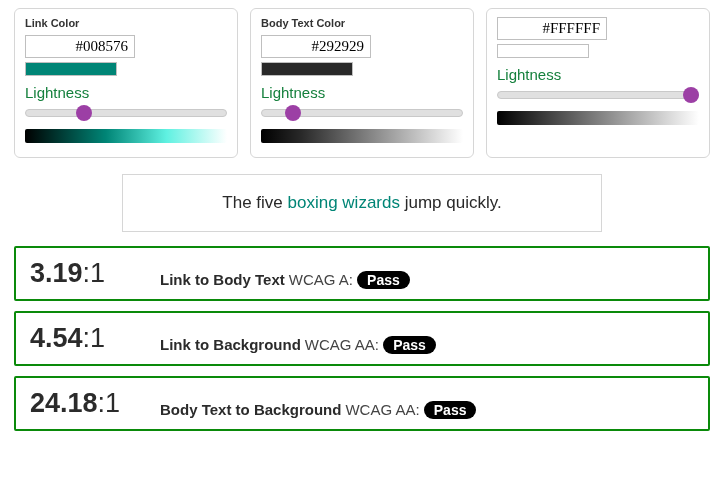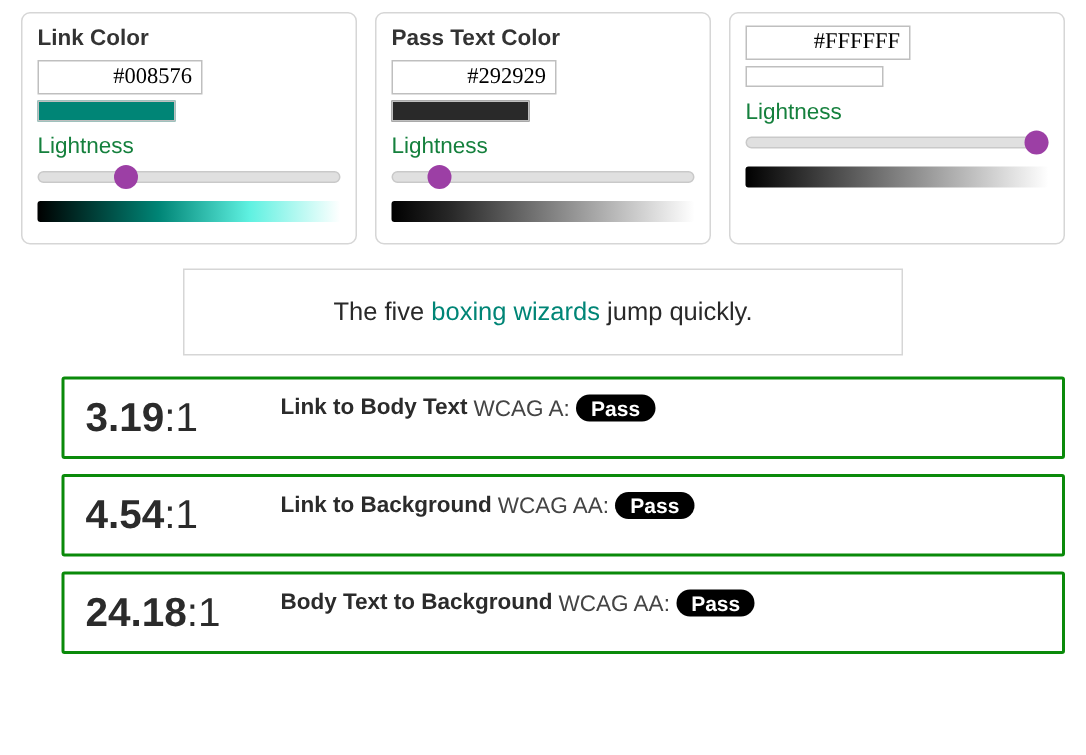--- a/index.html
+++ b/index.html
@@ -14,21 +14,21 @@
     display: flex;
     gap: 12px;
   }
   .picker {
     flex: 1;
     border: 1px solid #d6d6d6;
     border-radius: 6px;
     padding: 8px 10px 14px 10px;
   }
   .picker-title {
-    font-size: 15px;
+    font-size: 11px;
     font-weight: 700;
     color: #333;
     margin-bottom: 6px;
   }
   .hex-input {
     width: 110px;
     font-family: Liberation Serif, serif;
     font-size: 15px;
     padding: 2px 6px;
     border: 1px solid #bfbfbf;
@@ -87,24 +87,23 @@
   }
   .results {
     display: flex;
     flex-direction: column;
     gap: 10px;
   }
   .result {
     border: 2px solid #0a8a0a;
     border-radius: 2px;
     display: flex;
-    align-items: flex-start;
+    align-items: flex-end;
     padding: 10px 14px;
     gap: 20px;
-    margin-left: 27px;
   }
   .ratio {
     min-width: 110px;
     font-size: 27px;
     color: #2b2b2b;
     white-space: nowrap;
   }
   .ratio .num {
     font-weight: 800;
   }
@@ -142,21 +141,21 @@
     <div class="swatch" style="background:#008576"></div>
     <div class="lightness-label">Lightness</div>
     <div class="slider-wrap">
       <div class="slider-track"></div>
       <div class="slider-thumb" style="left:29%"></div>
     </div>
     <div class="gradient-bar" style="background:linear-gradient(to right, #000000, #008576 40%, #5ff1e1 70%, #ffffff)"></div>
   </div>
 
   <div class="picker">
-    <div class="picker-title">Pass Text Color</div>
+    <div class="picker-title">Body Text Color</div>
     <input class="hex-input" type="text" value="#292929" style="">
     <div class="swatch" style="background:#292929"></div>
     <div class="lightness-label">Lightness</div>
     <div class="slider-wrap">
       <div class="slider-track"></div>
       <div class="slider-thumb" style="left:16%"></div>
     </div>
     <div class="gradient-bar" style="background:linear-gradient(to right, #000000, #292929 20%, #ffffff)"></div>
   </div>
 

